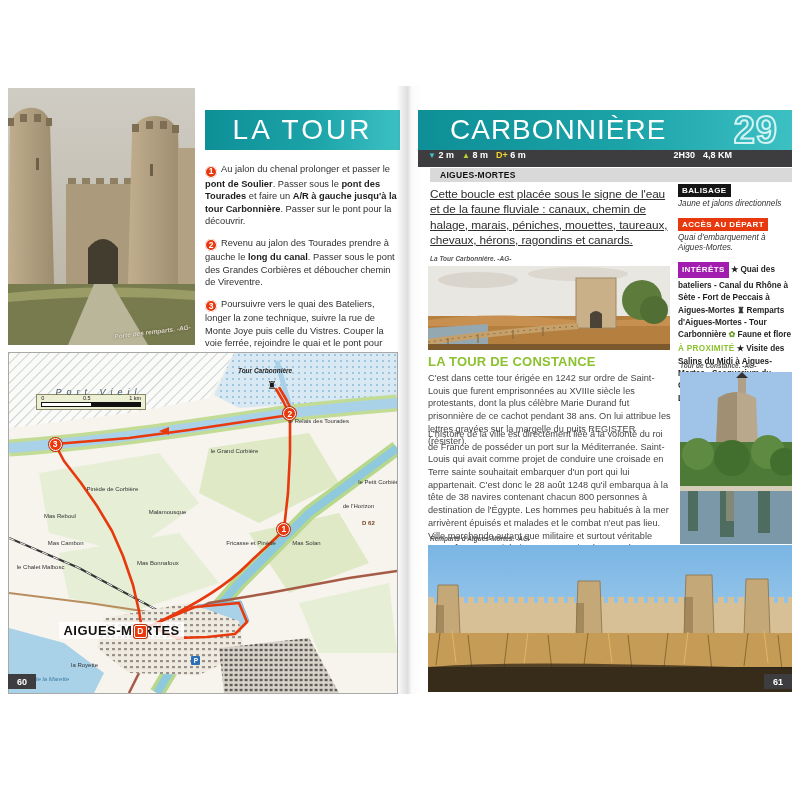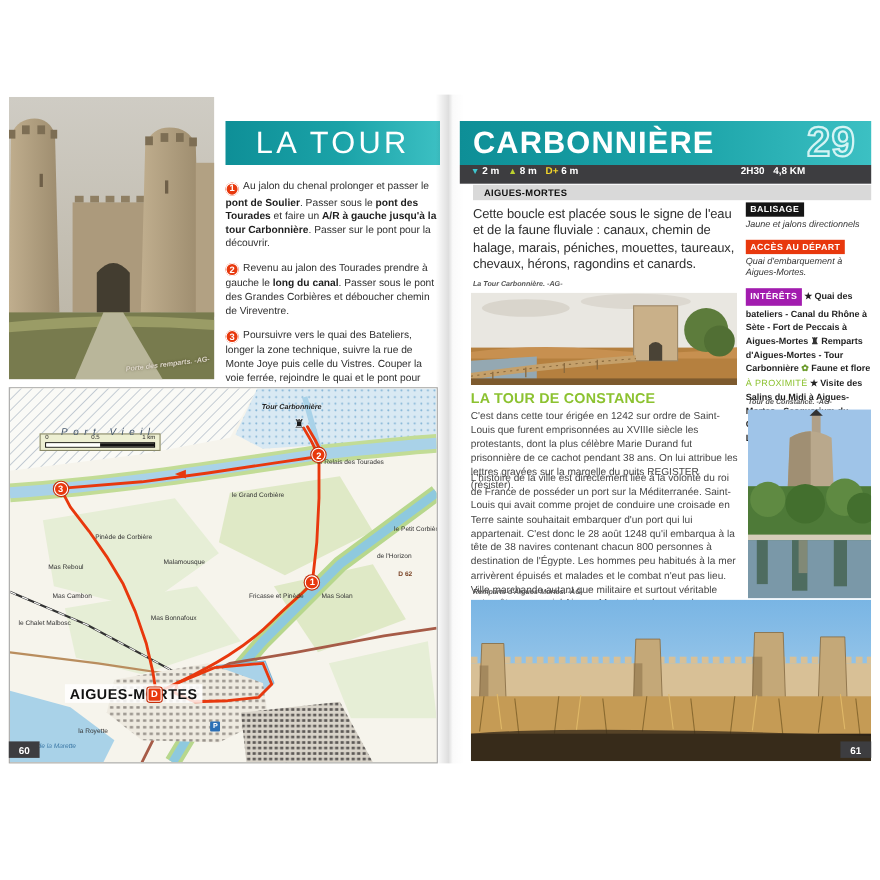--- a/index.html
+++ b/index.html
@@ -4,21 +4,21 @@
 <style>
   html,body{margin:0;padding:0;background:#ffffff;}
   body{width:800px;height:800px;position:relative;font-family:"Liberation Sans",sans-serif;overflow:hidden;}
   .abs{position:absolute;}
 
   
   .band{background:linear-gradient(90deg,#0e8f97 0%,#1ba3a8 55%,#3cc0c3 100%);color:#fff;display:flex;align-items:center;}
   .band-left{left:205px;top:110px;width:195px;height:40px;justify-content:center;}
   .band-right{left:418px;top:110px;width:374px;height:40px;justify-content:space-between;padding:0 14px 0 12px;box-sizing:border-box;}
   .t-left{font-size:28px;font-weight:400;letter-spacing:3px;}
-  .t-right{font-size:28px;font-weight:700;letter-spacing:1px;}
+  .t-right{font-size:28px;font-weight:400;letter-spacing:1px;margin-left:20px;}
   .route-num{font-size:38px;font-weight:700;color:transparent;-webkit-text-stroke:2px rgba(230,250,250,.9);letter-spacing:1px;}
 
   .statsbar{left:418px;top:150px;width:374px;height:17px;background:#3d3d40;color:#fff;display:flex;align-items:flex-start;font-size:9px;font-weight:700;box-sizing:border-box;padding:0 10px;}
   .statsbar .grp{margin-right:8px;white-space:nowrap;}
   .arr-down{color:#3fc6ce;font-size:8px;}
   .arr-up{color:#bdd12f;font-size:8px;}
   .dplus{color:#f2d42b;}
   .sp{flex:1;}
   .locbar{left:430px;top:168px;width:362px;height:14px;background:#d9d9d9;color:#111;font-size:8.5px;font-weight:700;display:flex;align-items:center;padding-left:10px;box-sizing:border-box;letter-spacing:.3px;}
 
@@ -45,35 +45,35 @@
   .townlabel{position:absolute;left:13%;top:79%;font-size:13px;font-weight:700;color:#111;background:rgba(255,255,255,.82);padding:1px 4px;letter-spacing:.5px;}
   .parking{position:absolute;left:47%;top:89%;width:9px;height:9px;background:#2b6fb5;color:#fff;font-size:6.5px;font-weight:700;display:flex;align-items:center;justify-content:center;border-radius:1px;}
   .towerglyph{position:absolute;left:66.5%;top:7.5%;font-size:11px;color:#1a1a1a;text-shadow:0 0 2px #fff;}
   .scalebar{position:absolute;left:7%;top:12%;width:110px;height:16px;background:#edefd2;border:1px solid #8a8a6a;box-sizing:border-box;padding:1px 4px;}
   .scalebar .ticks{display:flex;justify-content:space-between;font-size:5.5px;color:#222;line-height:1;}
   .scalebar .bar{display:flex;height:3px;margin-top:1px;border:1px solid #111;}
   .scalebar .bar .h1{flex:1;background:#fff;}
   .scalebar .bar .h2{flex:1;background:#111;}
 
   
-  .intro{left:430px;top:187px;width:240px;font-size:11.8px;line-height:1.30;color:#2e2e2e;letter-spacing:-.1px;}
+  .intro{left:430px;top:187px;width:240px;font-size:11.8px;line-height:1.30;color:#2e2e2e;letter-spacing:-.1px;text-decoration:underline;}
   .caption{font-size:6.5px;font-style:italic;font-weight:700;color:#555;}
   .sec-h{font-size:13px;font-weight:700;color:#8cc230;letter-spacing:.2px;}
   .sec-p{font-size:9.2px;line-height:1.38;color:#474747;margin-top:3px;}
   .section1{left:428px;top:354px;width:244px;}
   .section2{left:428px;top:425px;width:244px;}
 
   .sidebar{left:678px;top:184px;width:116px;font-size:8.2px;color:#222;}
   .sb-label{display:inline-block;color:#fff;font-weight:700;font-size:8px;padding:2px 4px;letter-spacing:.4px;margin-bottom:2px;}
   .sb-black{background:#151515;}
   .sb-red{background:#e8380d;}
   .sb-green{background:#a21caf;}
   .sb-ital{font-style:italic;color:#333;margin:0 0 8px 0;line-height:1.3;}
   .sb-list{font-weight:700;line-height:1.5;color:#1f1f1f;margin-bottom:2px;}
-  .sb-prox-label{color:#8cc230;font-weight:400;letter-spacing:.3px;}
+  .sb-prox-label{color:#8cc230;font-weight:700;letter-spacing:.3px;}
   .sbi{margin-right:2px;}
   .sbi-star{color:#222;}
   .sbi-castle{color:#333;}
   .sbi-flower{color:#6a9a2a;}
   .sbi-grapes{color:#555;}
 
   .photo1{left:428px;top:266px;width:242px;height:84px;overflow:hidden;}
   .cap1{left:430px;top:255px;}
   .cap2{left:680px;top:362px;}
   .photo2{left:680px;top:372px;width:112px;height:172px;overflow:hidden;}

